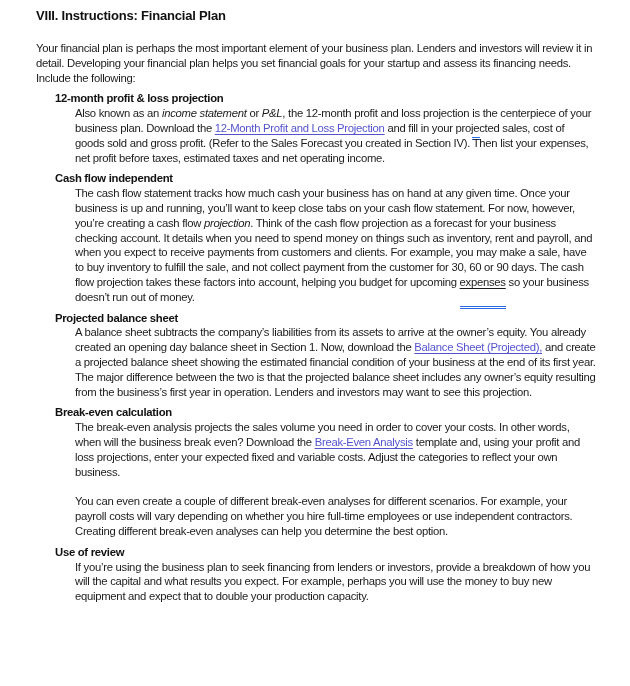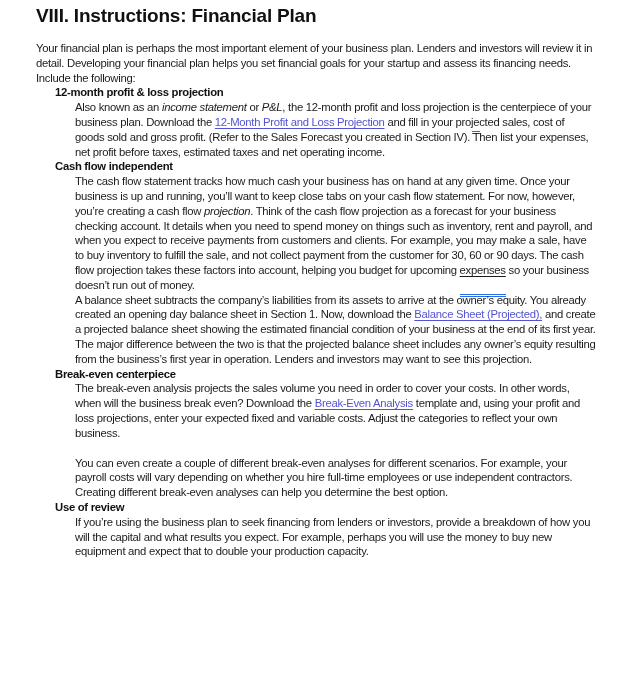--- a/index.html
+++ b/index.html
@@ -14,32 +14,32 @@
     overflow: hidden;
     padding: 7px 34px 0 36px;
     font-family: "Liberation Sans", sans-serif;
     font-size: 11.3px;
     line-height: 14.8px;
     letter-spacing: -0.28px;
     color: #1b1b1b;
     -webkit-font-smoothing: antialiased;
   }
   .doc-title {
-    font-size: 19px;
+    font-size: 13px;
     line-height: 18px;
     font-weight: bold;
     letter-spacing: -0.2px;
     margin: 0;
     color: #111111;
   }
   .intro {
     margin: 16px 0 0 0;
   }
   .section {
-    margin-top: 0;
+    margin-top: 6px;
   }
   .section-heading {
     font-weight: bold;
     margin: 0 0 0 19px;
     color: #111111;
   }
   .body-para {
     margin: 0 0 0 39px;
   }
   .body-para + .body-para {
@@ -77,24 +77,25 @@
 <div id="sections">
     <div class="section">
       <div class="section-heading">12-month profit &amp; loss projection</div>
       <p class="body-para"><span>Also known as an </span><span class="i">income statement</span><span> or </span><span class="i">P&amp;L</span><span>, the 12-month profit and loss projection </span><span class="gram">is</span><span> the centerpiece of your business plan. Download the </span><a href="#" class="doclink">12-Month Profit and Loss Projection</a><span> and fill in your projected sales, cost of goods sold and gross profit. (Refer to the Sales Forecast you created in Section IV). Then list your expenses, net profit before taxes, estimated taxes and net operating income.</span></p>
     </div>
     <div class="section">
       <div class="section-heading">Cash flow independent</div>
       <p class="body-para"><span>The cash flow statement tracks how much cash your business has on hand at any given time. Once your business is up and running, you’ll want to keep close tabs on your cash flow statement. For now, however, you’re creating a cash flow </span><span class="i">projection</span><span>. Think of the cash flow projection as a forecast for your business checking account. It details when you need to spend money on things such as inventory, rent and payroll, and when you expect to receive payments from customers and clients. For example, you may make a sale, have to buy inventory to fulfill the sale, and not collect payment from the customer for 30, 60 or 90 days. The cash flow projection takes these factors into account, helping you budget for upcoming </span><span class="u gram">expenses</span><span> so your business doesn’t run out of money.</span></p>
     </div>
     <div class="section">
+      <div class="section-heading">Projected balance sheet</div>
       <p class="body-para"><span>A balance sheet subtracts the company’s liabilities from its assets to arrive at the owner’s equity. You already created an opening day balance sheet in Section 1. Now, download the </span><a href="#" class="doclink">Balance Sheet (Projected),</a><span> and create a projected balance sheet showing the estimated financial condition of your business at the end of its first year. The major difference between the two is that the projected balance sheet includes any owner’s equity resulting from the business’s first year in operation. Lenders and investors may want to see this projection.</span></p>
     </div>
     <div class="section">
-      <div class="section-heading">Break-even centerpiece</div>
+      <div class="section-heading">Break-even calculation</div>
       <p class="body-para"><span>The break-even analysis projects the sales volume you need in order to cover your costs. In other words, when will the business break even? Download the </span><a href="#" class="doclink">Break-Even Analysis</a><span> template and, using your profit and loss projections, enter your expected fixed and variable costs. Adjust the categories to reflect your own business.</span></p>
       <p class="body-para"><span>You can even create a couple of different break-even analyses for different scenarios. For example, your payroll costs will vary depending on whether you hire full-time employees or use independent contractors. Creating different break-even analyses can help you determine the best option.</span></p>
     </div>
     <div class="section">
       <div class="section-heading">Use of review</div>
       <p class="body-para"><span>If you’re using the business plan to seek financing from lenders or investors, provide a breakdown of how you will the capital and what results you expect. For example, perhaps you will use the money to buy new equipment and expect that to double your production capacity.</span></p>
     </div>
   </div>
 
 </body></html>

